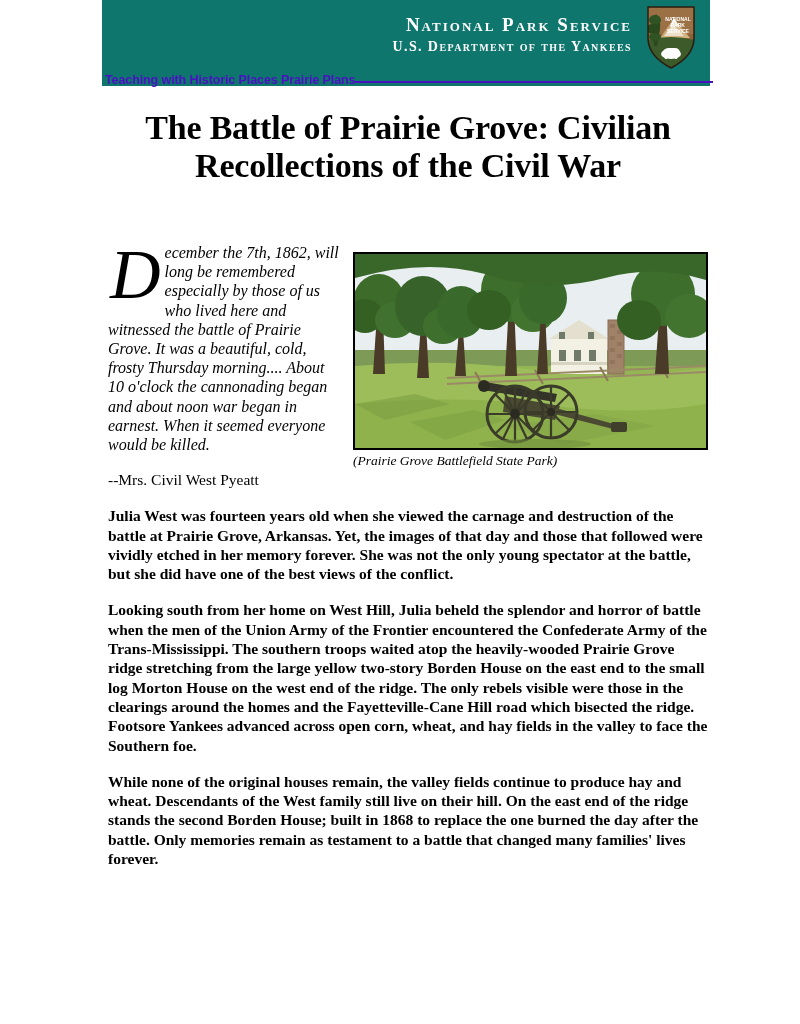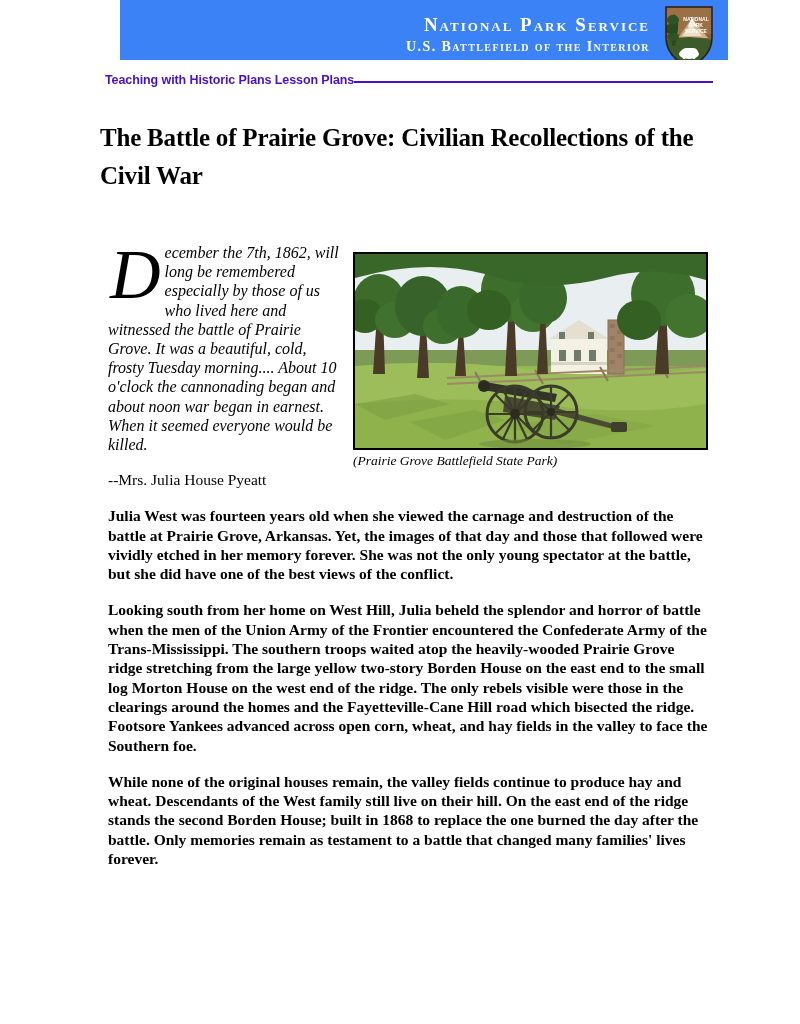--- a/index.html
+++ b/index.html
@@ -17,25 +17,25 @@
 
   .page {
     position: relative;
     width: 800px;
     height: 1024px;
   }
 
   
   .nps-banner {
     position: absolute;
-    left: 120px;
+    left: 102px;
     top: 0;
     width: 608px;
-    height: 60px;
-    background: #3b82f6;
+    height: 86px;
+    background: #0f766e;
     overflow: hidden;
   }
   .nps-banner-text {
     position: absolute;
     right: 78px;
     top: 14px;
     text-align: right;
     font-family: "Liberation Serif", "DejaVu Serif", serif;
   }
   .nps-title {
@@ -91,24 +91,25 @@
     height: 2px;
     background: #4b0fc4;
     margin-left: 0px;
     margin-top: 3px;
   }
 
   
   .page-title {
     position: absolute;
     left: 100px;
-    top: 102px;
+    top: 86px;
     width: 616px;
-    font-family: "Liberation Serif", "DejaVu Serif", serif;
-    font-size: 25px;
+    text-align: center;
+    font-family: "Liberation Serif", "DejaVu Serif", serif;
+    font-size: 34px;
     font-weight: bold;
     line-height: 38px;
     letter-spacing: -0.2px;
   }
 
   
   .content {
     position: absolute;
     left: 108px;
     top: 243px;
@@ -177,21 +178,21 @@
   }
 </style>
 </head>
 <body>
 
 <div class="page">
 
   <div class="nps-banner">
     <div class="nps-banner-text">
       <div class="nps-title">National Park Service</div>
-      <div class="nps-subtitle">U.S. Battlefield of the Interior</div>
+      <div class="nps-subtitle">U.S. Department of the Yankees</div>
     </div>
 
     <div class="nps-logo">
       <svg viewBox="0 0 62 66" width="62" height="66" aria-hidden="true">
         <defs>
           <clipPath id="ahclip">
             <path d="M8 3 L54 3 L54 34 Q54 52 31 64 Q8 52 8 34 Z"></path>
           </clipPath>
         </defs>
 
@@ -219,21 +220,21 @@
         <text x="38" y="17" font-family="Liberation Sans, sans-serif" font-size="5" font-weight="bold" fill="#ffffff" text-anchor="middle">NATIONAL</text>
         <text x="38" y="23" font-family="Liberation Sans, sans-serif" font-size="5" font-weight="bold" fill="#ffffff" text-anchor="middle">PARK</text>
         <text x="38" y="29" font-family="Liberation Sans, sans-serif" font-size="5" font-weight="bold" fill="#ffffff" text-anchor="middle">SERVICE</text>
 
         <path d="M8 3 L54 3 L54 34 Q54 52 31 64 Q8 52 8 34 Z" fill="none" stroke="#2b1d10" stroke-width="1.5"></path>
       </svg>
     </div>
   </div>
 
   <div class="twhp-row">
-    <span class="twhp-label">Teaching with Historic Plans Lesson Plans</span>
+    <span class="twhp-label">Teaching with Historic Places Prairie Plans</span>
     <span class="twhp-rule"></span>
   </div>
 
   <h1 class="page-title">The Battle of Prairie Grove: Civilian Recollections of the Civil War</h1>
 
   <div class="content">
 
     <div class="photo-figure">
       <div class="photo-frame">
         <svg viewBox="0 0 351 194" width="351" height="194" preserveAspectRatio="none" aria-hidden="true">
@@ -345,25 +346,25 @@
             <circle cx="196" cy="158" r="4" fill="#2b2b22"></circle>
 
             <ellipse cx="180" cy="190" rx="56" ry="5" fill="#6f8f3c" opacity="0.6"></ellipse>
           </g>
         </svg>
       </div>
       <div class="photo-caption">(Prairie Grove Battlefield State Park)</div>
     </div>
 
     <p class="pullquote">
-      <span class="dropcap">D</span><span>ecember the 7th, 1862, will long be remembered especially by those of us who lived here and witnessed the battle of Prairie Grove. It was a beautiful, cold, frosty Tuesday morning.... About 10 o'clock the cannonading began and about noon war began in earnest. When it seemed everyone would be killed.</span>
+      <span class="dropcap">D</span><span>ecember the 7th, 1862, will long be remembered especially by those of us who lived here and witnessed the battle of Prairie Grove. It was a beautiful, cold, frosty Thursday morning.... About 10 o'clock the cannonading began and about noon war began in earnest. When it seemed everyone would be killed.</span>
     </p>
 
     <p class="attribution">
-      <span>--Mrs. Julia House Pyeatt</span><br>
+      <span>--Mrs. Civil West Pyeatt</span><br>
     </p>
 
     <p class="body-para">Julia West was fourteen years old when she viewed the carnage and destruction of the battle at Prairie Grove, Arkansas. Yet, the images of that day and those that followed were vividly etched in her memory forever. She was not the only young spectator at the battle, but she did have one of the best views of the conflict.</p>
     <p class="body-para">Looking south from her home on West Hill, Julia beheld the splendor and horror of battle when the men of the Union Army of the Frontier encountered the Confederate Army of the Trans-Mississippi. The southern troops waited atop the heavily-wooded Prairie Grove ridge stretching from the large yellow two-story Borden House on the east end to the small log Morton House on the west end of the ridge. The only rebels visible were those in the clearings around the homes and the Fayetteville-Cane Hill road which bisected the ridge. Footsore Yankees advanced across open corn, wheat, and hay fields in the valley to face the Southern foe.</p>
     <p class="body-para">While none of the original houses remain, the valley fields continue to produce hay and wheat. Descendants of the West family still live on their hill. On the east end of the ridge stands the second Borden House; built in 1868 to replace the one burned the day after the battle. Only memories remain as testament to a battle that changed many families' lives forever.</p>
 
   </div>
 </div>
 
 </body></html>

